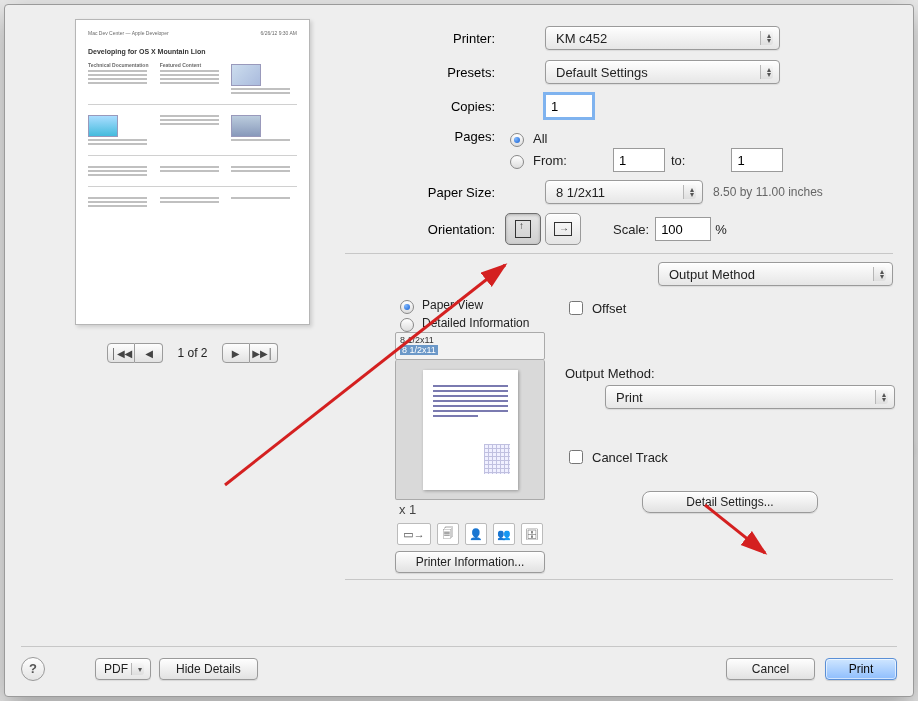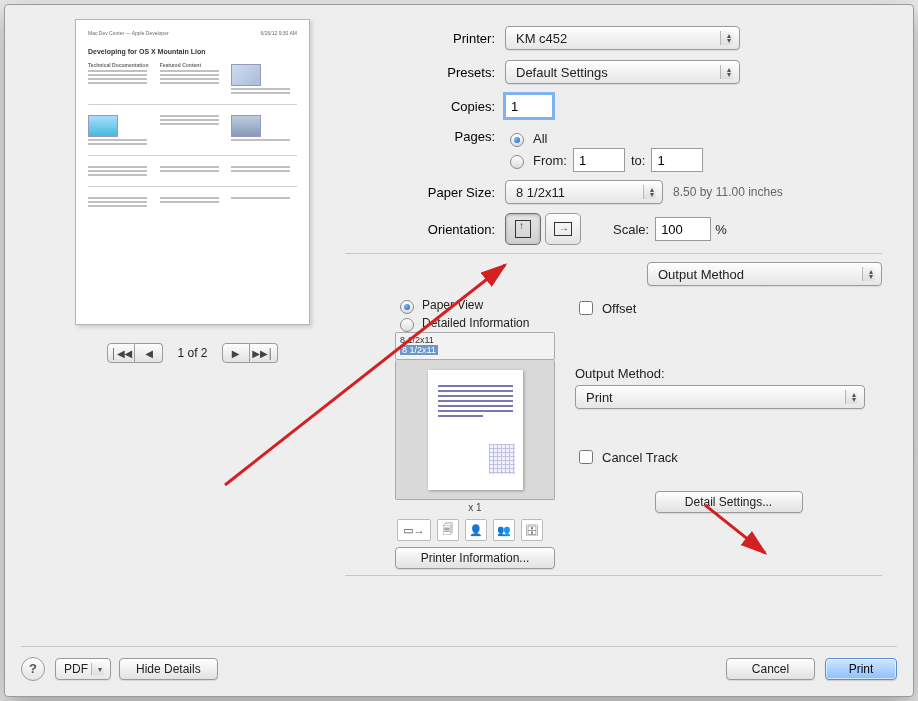--- a/index.html
+++ b/index.html
@@ -20,24 +20,24 @@
   .page-thumb hr { border:none; border-top:1px solid #d0d0d0; margin:8px 0; }
 
   .pager-row { display:flex; align-items:center; justify-content:center; gap:10px; margin-top:18px; }
   .seg { display:flex; }
   .seg-btn { width:28px; height:20px; background:linear-gradient(#fdfdfd,#e2e2e2); border:1px solid #9c9c9c; display:flex; align-items:center; justify-content:center; font-size:10px; color:#444; }
   .seg-btn:first-child { border-radius:4px 0 0 4px; }
   .seg-btn:last-child { border-radius:0 4px 4px 0; border-left:none; }
   .page-count { font-size:12px; color:#222; padding:0 4px;}
 
   
-  .form-area { position:absolute; left:340px; top:20px; right:31px; }
+  .form-area { position:absolute; left:340px; top:20px; right:20px; }
   .field-row { display:flex; align-items:center; margin-bottom:8px; min-height:26px;}
   .label { width:160px; text-align:right; padding-right:10px; color:#000; }
-  .combo, .num-input { height:24px; }
+  .combo, .num-input { height:24px;margin-left:40px; }
   .combo { background:linear-gradient(#fefefe,#e6e6e6); border:1px solid #9a9a9a; border-radius:4px; box-shadow:0 1px 0 rgba(255,255,255,0.8) inset, 0 1px 1px rgba(0,0,0,0.08); display:flex; align-items:center; padding:0 22px 0 10px; position:relative; font-size:13px; }
   .combo::after { content:""; position:absolute; right:6px; top:4px; bottom:4px; width:12px; background:linear-gradient(#f7f7f7,#dedede); border-left:1px solid #b6b6b6; border-radius:0 3px 3px 0; }
   .combo .caret { position:absolute; right:8px; top:50%; transform:translateY(-50%); font-size:8px; color:#555; line-height:5px; z-index:1;}
   .num-input { width:52px; border:1px solid #9a9a9a; background:#fff; padding:2px 5px; font-size:13px; }
   .num-input.focus { outline:3px solid #7fb3ef; outline-offset:-1px; }
   .radio-row { display:flex; align-items:center; gap:6px; height:22px; }
   .hint { color:#666; font-size:12px; margin-left:10px; }
 
   .orient-btn { width:36px; height:32px; background:linear-gradient(#fdfdfd,#e4e4e4); border:1px solid #9a9a9a; border-radius:5px; display:flex; align-items:center; justify-content:center; margin-right:4px; box-shadow:0 1px 0 rgba(255,255,255,0.9) inset; }
   .orient-btn.sel { background:linear-gradient(#e6e6e6,#cfcfcf); border-color:#6f6f6f; box-shadow:inset 0 1px 3px rgba(0,0,0,0.25); }
@@ -58,29 +58,29 @@
 
   .mini-box { border:1px solid #aaa; background:#f2f2f2; border-radius:2px; }
   .mini-list { height:28px; font-size:9px; padding:2px 4px; color:#333; }
   .mini-sel { background:#6b98c8; color:#fff; display:inline-block; padding:0 2px;}
   .mini-preview { height:140px; background:#d9d9d9; position:relative; display:flex; align-items:center; justify-content:center; margin-top:0; border-top:none; }
   .mini-page { width:95px; height:120px; background:#fff; box-shadow:1px 1px 3px rgba(0,0,0,0.3); position:relative; padding:12px 10px 30px 10px; }
   .mini-page .ml { height:2px; background:#7a7ab0; margin:3px 0; }
   .mini-page .blk { position:absolute; right:8px; bottom:16px; width:26px; height:30px;
     background-image: linear-gradient(#c0c0e0 1px, transparent 1px), linear-gradient(90deg, #c0c0e0 1px, transparent 1px);
     background-size: 4px 4px; background-color:#f0f0ff;}
-  .count-label { text-align:center; font-size:10px; color:#444; padding:2px 4px;}
+  .count-label { text-align:left; font-size:13px; color:#444; padding:2px 4px;}
   .icon-strip { display:flex; gap:6px; padding:4px 2px 2px 2px; align-items:flex-end;}
   .istrip { width:22px; height:22px; border:1px solid #bbb; background:#fff; border-radius:2px; display:flex; align-items:center; justify-content:center;}
   .istrip.dbl { width:34px; }
   .istrip .gly { font-size:11px; color:#555; }
 
   .mac-btn { height:22px; padding:0 16px; background:linear-gradient(#fefefe,#e2e2e2); border:1px solid #9a9a9a; border-radius:4px; font-size:12px; box-shadow:0 1px 0 rgba(255,255,255,0.9) inset, 0 1px 1px rgba(0,0,0,0.1); color:#222; display:inline-flex; align-items:center; justify-content:center;}
   .mac-btn.default { background:linear-gradient(#cfe6ff,#8fbefd); border-color:#5a8fd6; color:#0a0a0a; box-shadow:0 0 0 1px rgba(255,255,255,0.6) inset, 0 1px 1px rgba(0,0,0,0.15);}
-  .mac-btn.wide { width:148px; }
+  .mac-btn.wide { width:176px;border-radius:8px; }
 
   .checkbox-row { display:flex; align-items:center; gap:6px; font-size:13px; height:24px; }
   input[type=checkbox] { width:14px; height:14px; }
 
   
   .bottom-bar { position:absolute; left:16px; right:16px; bottom:14px; height:36px; border-top:1px solid #c7c7c7; display:flex; align-items:center; padding-top:8px; }
   .help-btn { width:24px; height:24px; border-radius:12px; border:1px solid #9a9a9a; background:linear-gradient(#fefefe,#e4e4e4); display:flex; align-items:center; justify-content:center; font-size:13px; color:#555; font-weight:bold; margin-right:10px;}
   .spacer { flex:1; }
 
   

